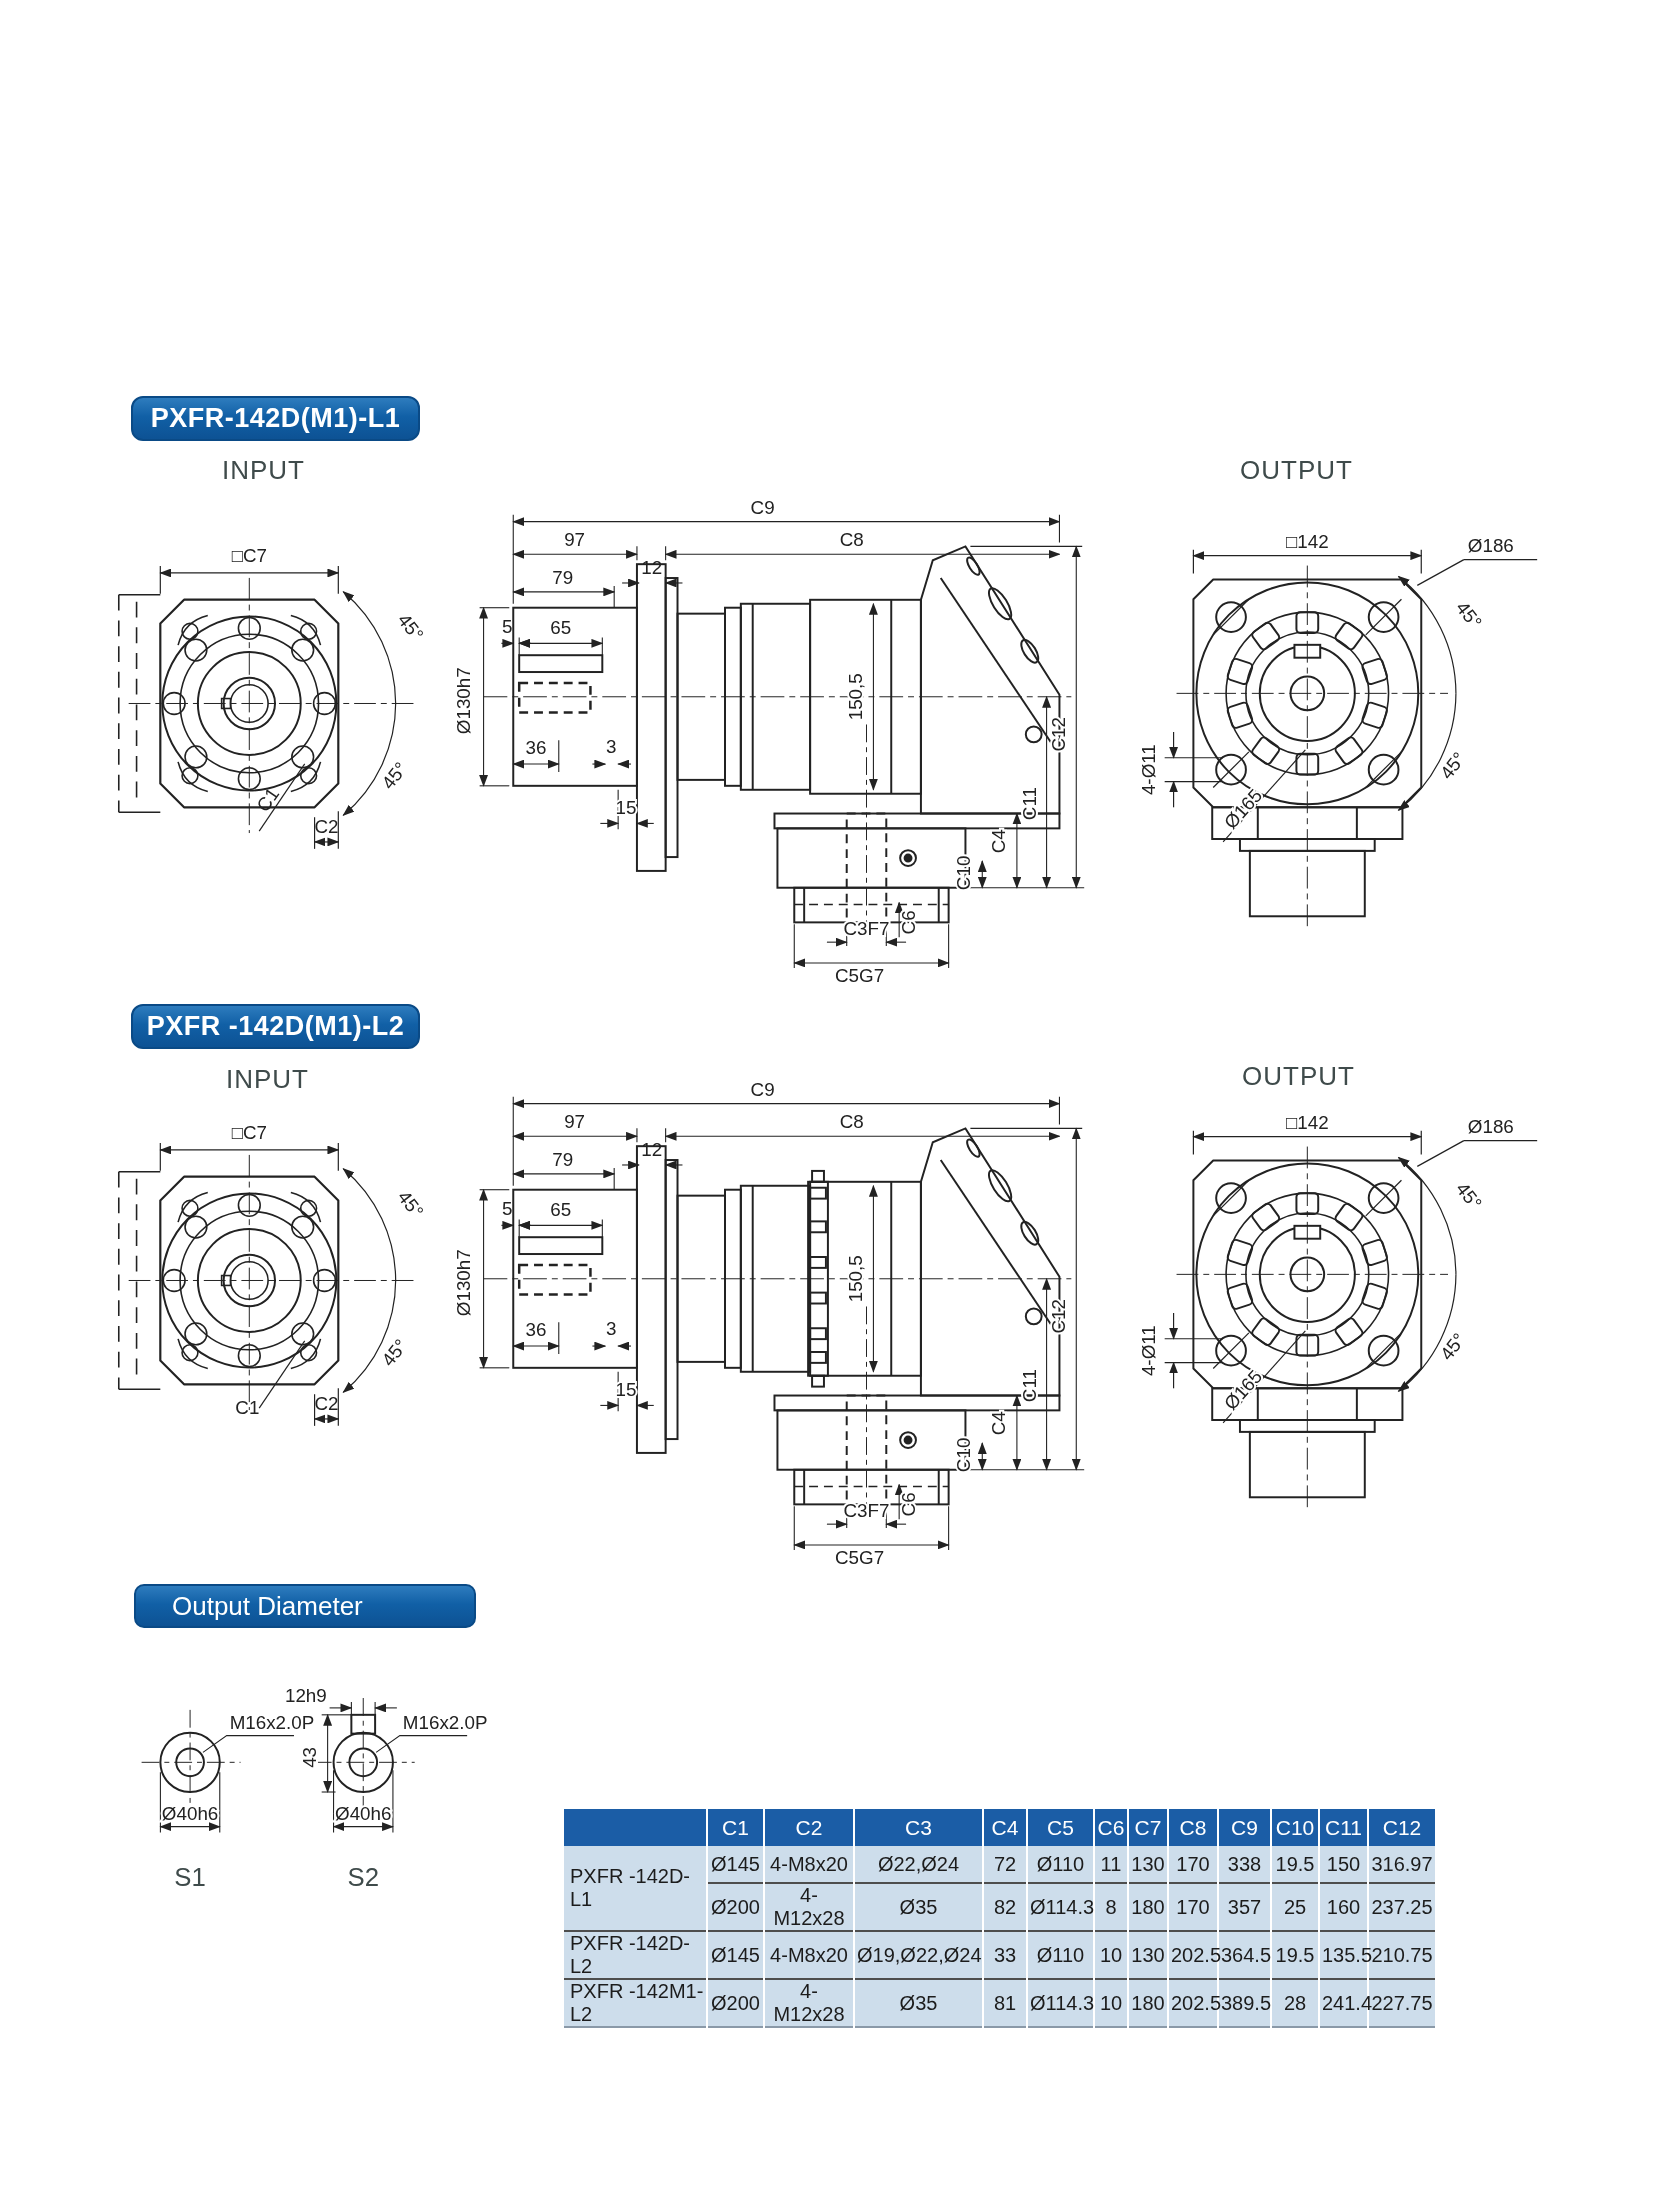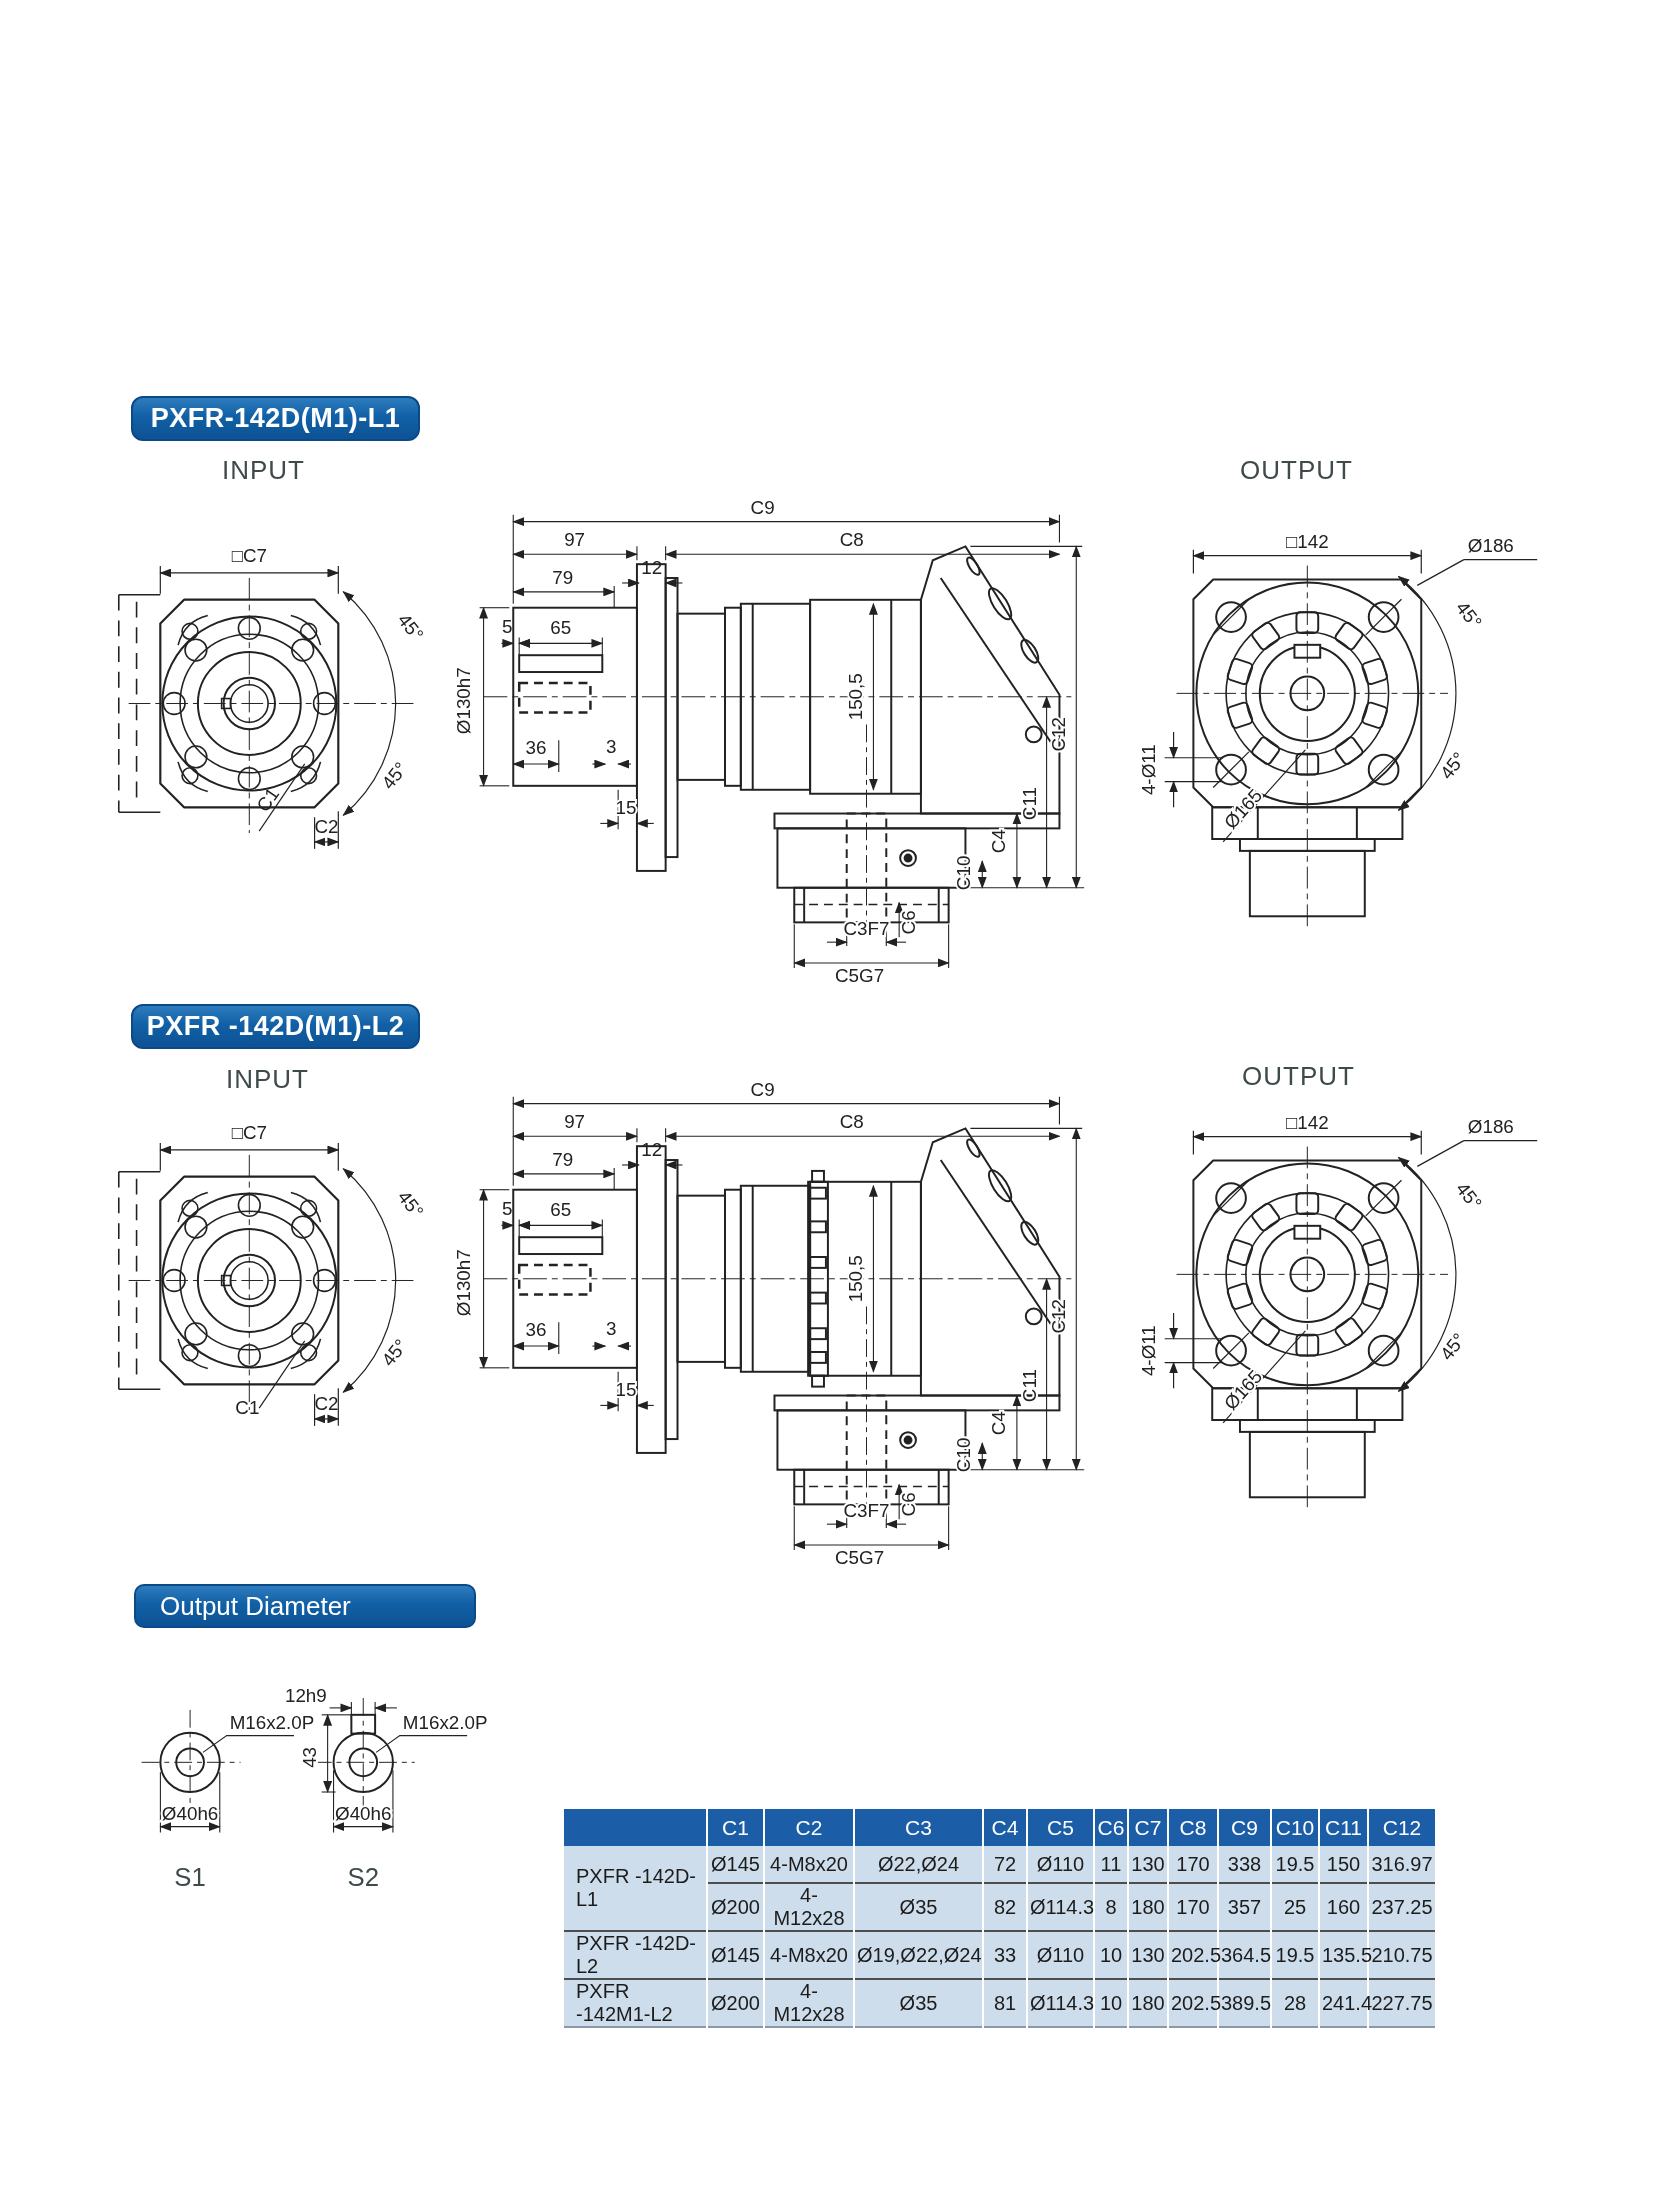--- a/index.html
+++ b/index.html
@@ -4,32 +4,32 @@
 <style>
   html,body{margin:0;padding:0;background:#e8e8e8;}
   .page{position:relative;width:1658px;height:2211px;background:#ffffff;margin:0 auto;
         font-family:"Liberation Sans",sans-serif;overflow:hidden;}
   .abs{position:absolute;}
   .pill{position:absolute;background:linear-gradient(180deg,#2e7cbe 0%,#1160a6 45%,#0d5294 100%);
         border:2px solid #0a4a86;border-radius:12px;color:#fff;display:flex;align-items:center;
         justify-content:center;font-size:27px;letter-spacing:0.5px;box-sizing:border-box;font-weight:bold;}
   .bar{position:absolute;background:linear-gradient(180deg,#2e7cbe 0%,#1160a6 45%,#0d5294 100%);
         border:2px solid #0a4a86;border-radius:10px;color:#fff;display:flex;align-items:center;
-        font-size:26px;padding-left:24px;box-sizing:border-box;}
+        font-size:26px;padding-left:36px;box-sizing:border-box;}
   .viewlabel{position:absolute;color:#3f4b4b;font-size:26px;letter-spacing:1px;}
   svg text{font-family:"Liberation Sans",sans-serif;font-size:19px;fill:#222;text-anchor:middle;}
   svg text.as{text-anchor:start;}
   svg text.big{font-size:26px;fill:#3f4b4b;}
   svg text.halo{stroke:#fff;stroke-width:4px;paint-order:stroke;}
   .spec{position:absolute;border-collapse:collapse;table-layout:fixed;width:869px;font-size:20px;}
   .spec th{background:#1b5da6;color:#fff;font-weight:400;font-size:21px;height:37px;
            border-right:2px solid #fff;padding:0;}
   .spec td{background:#cdddeb;color:#1c1c1c;text-align:center;height:37px;
            border-right:2px solid #fff;padding:0 2px;box-sizing:border-box;}
-  .spec td.model{text-align:left;padding-left:12px;font-size:20px;margin-left:23px;}
+  .spec td.model{text-align:left;padding-left:6px;font-size:20px;margin-left:23px;}
   .spec th:last-child,.spec td:last-child{border-right:none;}
   .spec tr.rule td{border-top:2px solid #4d4d4d;}
   .spec td.subrule{border-top:2px solid #4d4d4d;}
   .spec{border-bottom:2px solid #8a99a8;}
 </style>
 </head>
 <body>
 
 <div class="page">
 

